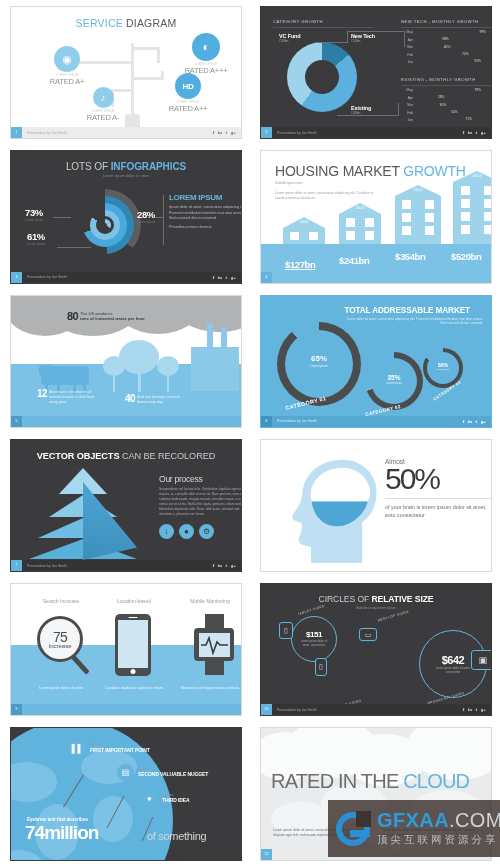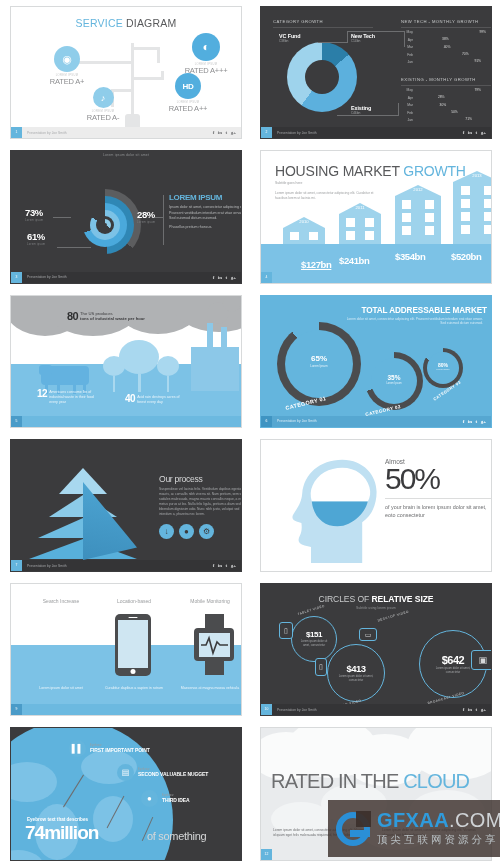--- a/index.html
+++ b/index.html
@@ -121,21 +121,21 @@
   .fact { position: absolute; bottom: 22px; display: flex; align-items: flex-start; }
   .fact .n { font-size: 10px; font-weight: bold; color: #fff; letter-spacing: -.5px; margin-right: 2px; }
   .fact .t { font-size: 3.6px; color: #eaf5fb; line-height: 1.35; margin-top: 2px; }
   .tree { position: absolute; }
   .tree .crown { background: #a9d8ef; border-radius: 50%; }
   .tree .trunk { background: #a9d8ef; margin: 0 auto; }
   .factory { position: absolute; background: #8cc8e8; }
   .cow { position: absolute; background: #63b2e0; }
 
   
-  .tam .title { position: absolute; right: 4px; top: 10px; width: 145px; text-align: right;
+  .tam .title { position: absolute; right: 21px; top: 10px; width: 145px; text-align: right;
                 font-size: 8.2px; font-weight: bold; color: #fff; letter-spacing: -.1px; }
   .tam .sub { position: absolute; right: 8px; top: 21px; width: 140px; text-align: right;
               font-size: 3.2px; color: #d3eaf7; line-height: 1.45; }
   .tamcirc { position: absolute; border-radius: 50%; }
   .tamcirc .pct { position: absolute; left: 0; right: 0; text-align: center; color: #fff; font-weight: bold; }
   .tamcirc .li { position: absolute; left: 0; right: 0; text-align: center; color: #e3f2fa; font-size: 3px; }
   .catlabel { position: absolute; color: #fff; font-weight: bold; font-size: 5.4px; letter-spacing: .4px; white-space: nowrap; }
 
   
   .s7 .title { text-align: center; margin-top: 11px; font-size: 9.2px; color: #c9cbcc; letter-spacing: -.1px; }
@@ -382,20 +382,23 @@
           <span>in</span>
           <span>t</span>
           <span>g+</span>
         </div>
       </div>
     </div>
   </div>
 
   <div class="cell">
     <div class="slide dark s3">
+      <div class="title">
+        <span>LOTS OF </span><b>INFOGRAPHICS</b>
+      </div>
       <div class="sub">Lorem ipsum dolor sit amet</div>
 
       <div class="radial">
         <div class="ring" style="inset:0;background:conic-gradient(#5c5d5f 0deg 130deg, transparent 130deg 360deg);"></div>
         <div class="ring" style="inset:7px;background:conic-gradient(#2f87b5 0deg 175deg, transparent 175deg 360deg);"></div>
         <div class="ring" style="inset:14px;background:conic-gradient(#4aa9dc 30deg 250deg, transparent 250deg 390deg);"></div>
         <div class="ring" style="inset:21px;background:conic-gradient(#7cc2e6 70deg 300deg, transparent 300deg 430deg);"></div>
         <div class="ring" style="inset:27px;background:#3b3b3d;"></div>
         <div class="ring" style="inset:30px;background:conic-gradient(#8ecbe8 0deg 120deg, transparent 120deg 360deg);"></div>
         <div class="ring" style="inset:34px;background:#3b3b3d;"></div>
@@ -484,21 +487,21 @@
           <div class="win" style="right:8px;top:4px;width:9px;height:9px;"></div>
           <div class="win" style="left:8px;top:17px;width:9px;height:9px;"></div>
           <div class="win" style="right:8px;top:17px;width:9px;height:9px;"></div>
           <div class="win" style="left:8px;top:30px;width:9px;height:9px;"></div>
           <div class="win" style="right:8px;top:30px;width:9px;height:9px;"></div>
           <div class="win" style="left:8px;top:43px;width:9px;height:9px;"></div>
           <div class="win" style="right:8px;top:43px;width:9px;height:9px;"></div>
         </div>
       </div>
 
-      <div class="amt" style="left:40px;bottom:13px;text-decoration:underline;">$127bn</div>
+      <div class="amt" style="left:24px;bottom:13px;text-decoration:underline;">$127bn</div>
       <div class="amt" style="left:78px;bottom:17px;">$241bn</div>
       <div class="amt" style="left:134px;bottom:21px;">$354bn</div>
       <div class="amt" style="left:190px;bottom:21px;">$520bn</div>
 
       <div class="footer" style="background:#7cc2e6;">
         <div class="fnum">4</div>
       </div>
     </div>
   </div>
 
@@ -599,20 +602,23 @@
           <span style="color:#fff;">in</span>
           <span style="color:#fff;">t</span>
           <span style="color:#fff;">g+</span>
         </div>
       </div>
     </div>
   </div>
 
   <div class="cell">
     <div class="slide dark s7">
+      <div class="title">
+        <b>VECTOR OBJECTS </b><span>CAN BE RECOLORED</span>
+      </div>
 
       <div class="pyr">
         <div style="position:absolute;left:30px;top:0;width:0;height:0;border-style:solid;border-width:0 24px 26px 24px;border-color:transparent transparent #a8d8ef transparent;"></div>
         <div style="position:absolute;left:20px;top:27px;width:0;height:0;border-style:solid;border-width:0 34px 22px 34px;border-color:transparent transparent #8ccbe8 transparent;"></div>
         <div style="position:absolute;left:9px;top:50px;width:0;height:0;border-style:solid;border-width:0 45px 20px 45px;border-color:transparent transparent #6fbde2 transparent;"></div>
         <div style="position:absolute;left:0;top:71px;width:0;height:0;border-style:solid;border-width:0 54px 20px 54px;border-color:transparent transparent #58b0db transparent;"></div>
         <div style="position:absolute;left:54px;top:0;width:0;height:0;border-style:solid;border-width:26px 0 0 0;border-color:transparent;"></div>
         <div style="position:absolute;left:54px;top:14px;width:54px;height:78px;background:linear-gradient(190deg,#4ea6d4,#3d8fbd);clip-path:polygon(0 0,100% 84%,0 100%);"></div>
       </div>
 
@@ -656,20 +662,27 @@
   </div>
 
   <div class="cell">
     <div class="slide s9">
       <div class="water"></div>
 
       <div class="cap" style="left:18px;width:64px;">Search Increase</div>
       <div class="cap" style="left:90px;width:66px;">Location-based</div>
       <div class="cap" style="left:162px;width:74px;">Mobile Monitoring</div>
 
+      <div class="glass">
+        <div class="lens">
+          <span class="v">75</span>
+          <span class="w">Increase</span>
+        </div>
+        <div class="hndl"></div>
+      </div>
 
       <div class="phone">
         <div class="spk"></div>
           <div class="scr"></div>
           <div class="hb"></div>
       </div>
 
       <div class="watch">
         <div class="band" style="height:14px;"></div>
         <div class="face">
@@ -695,24 +708,20 @@
   <div class="cell">
     <div class="slide dark s10">
       <div class="title">
         <span>CIRCLES OF </span><b>RELATIVE SIZE</b>
       </div>
       <div class="sub">Subtitle using lorem ipsum</div>
 
       <div class="rcirc" style="left:30px;top:32px;width:46px;height:46px;">
         <div class="amt2" style="font-size:8px;">$151</div>
         <div class="lt" style="width:34px;">Lorem ipsum dolor sit amet, consectetur</div>
-      </div>
-      <div class="rcirc" style="left:66px;top:60px;width:58px;height:58px;">
-        <div class="amt2" style="font-size:9.5px;">$413</div>
-        <div class="lt" style="width:40px;">Lorem ipsum dolor sit amet, consectetur</div>
       </div>
       <div class="rcirc" style="left:158px;top:46px;width:68px;height:68px;">
         <div class="amt2" style="font-size:11px;">$642</div>
         <div class="lt" style="width:46px;">Lorem ipsum dolor sit amet, consectetur</div>
       </div>
 
       <div class="devbox" style="left:18px;top:38px;width:14px;height:17px;font-size:7px;">▯</div>
       <div class="devbox" style="left:54px;top:74px;width:12px;height:18px;font-size:7px;">▯</div>
       <div class="devbox" style="left:98px;top:44px;width:18px;height:13px;font-size:7px;">▭</div>
       <div class="devbox" style="left:210px;top:66px;width:24px;height:20px;font-size:9px;">▣</div>

